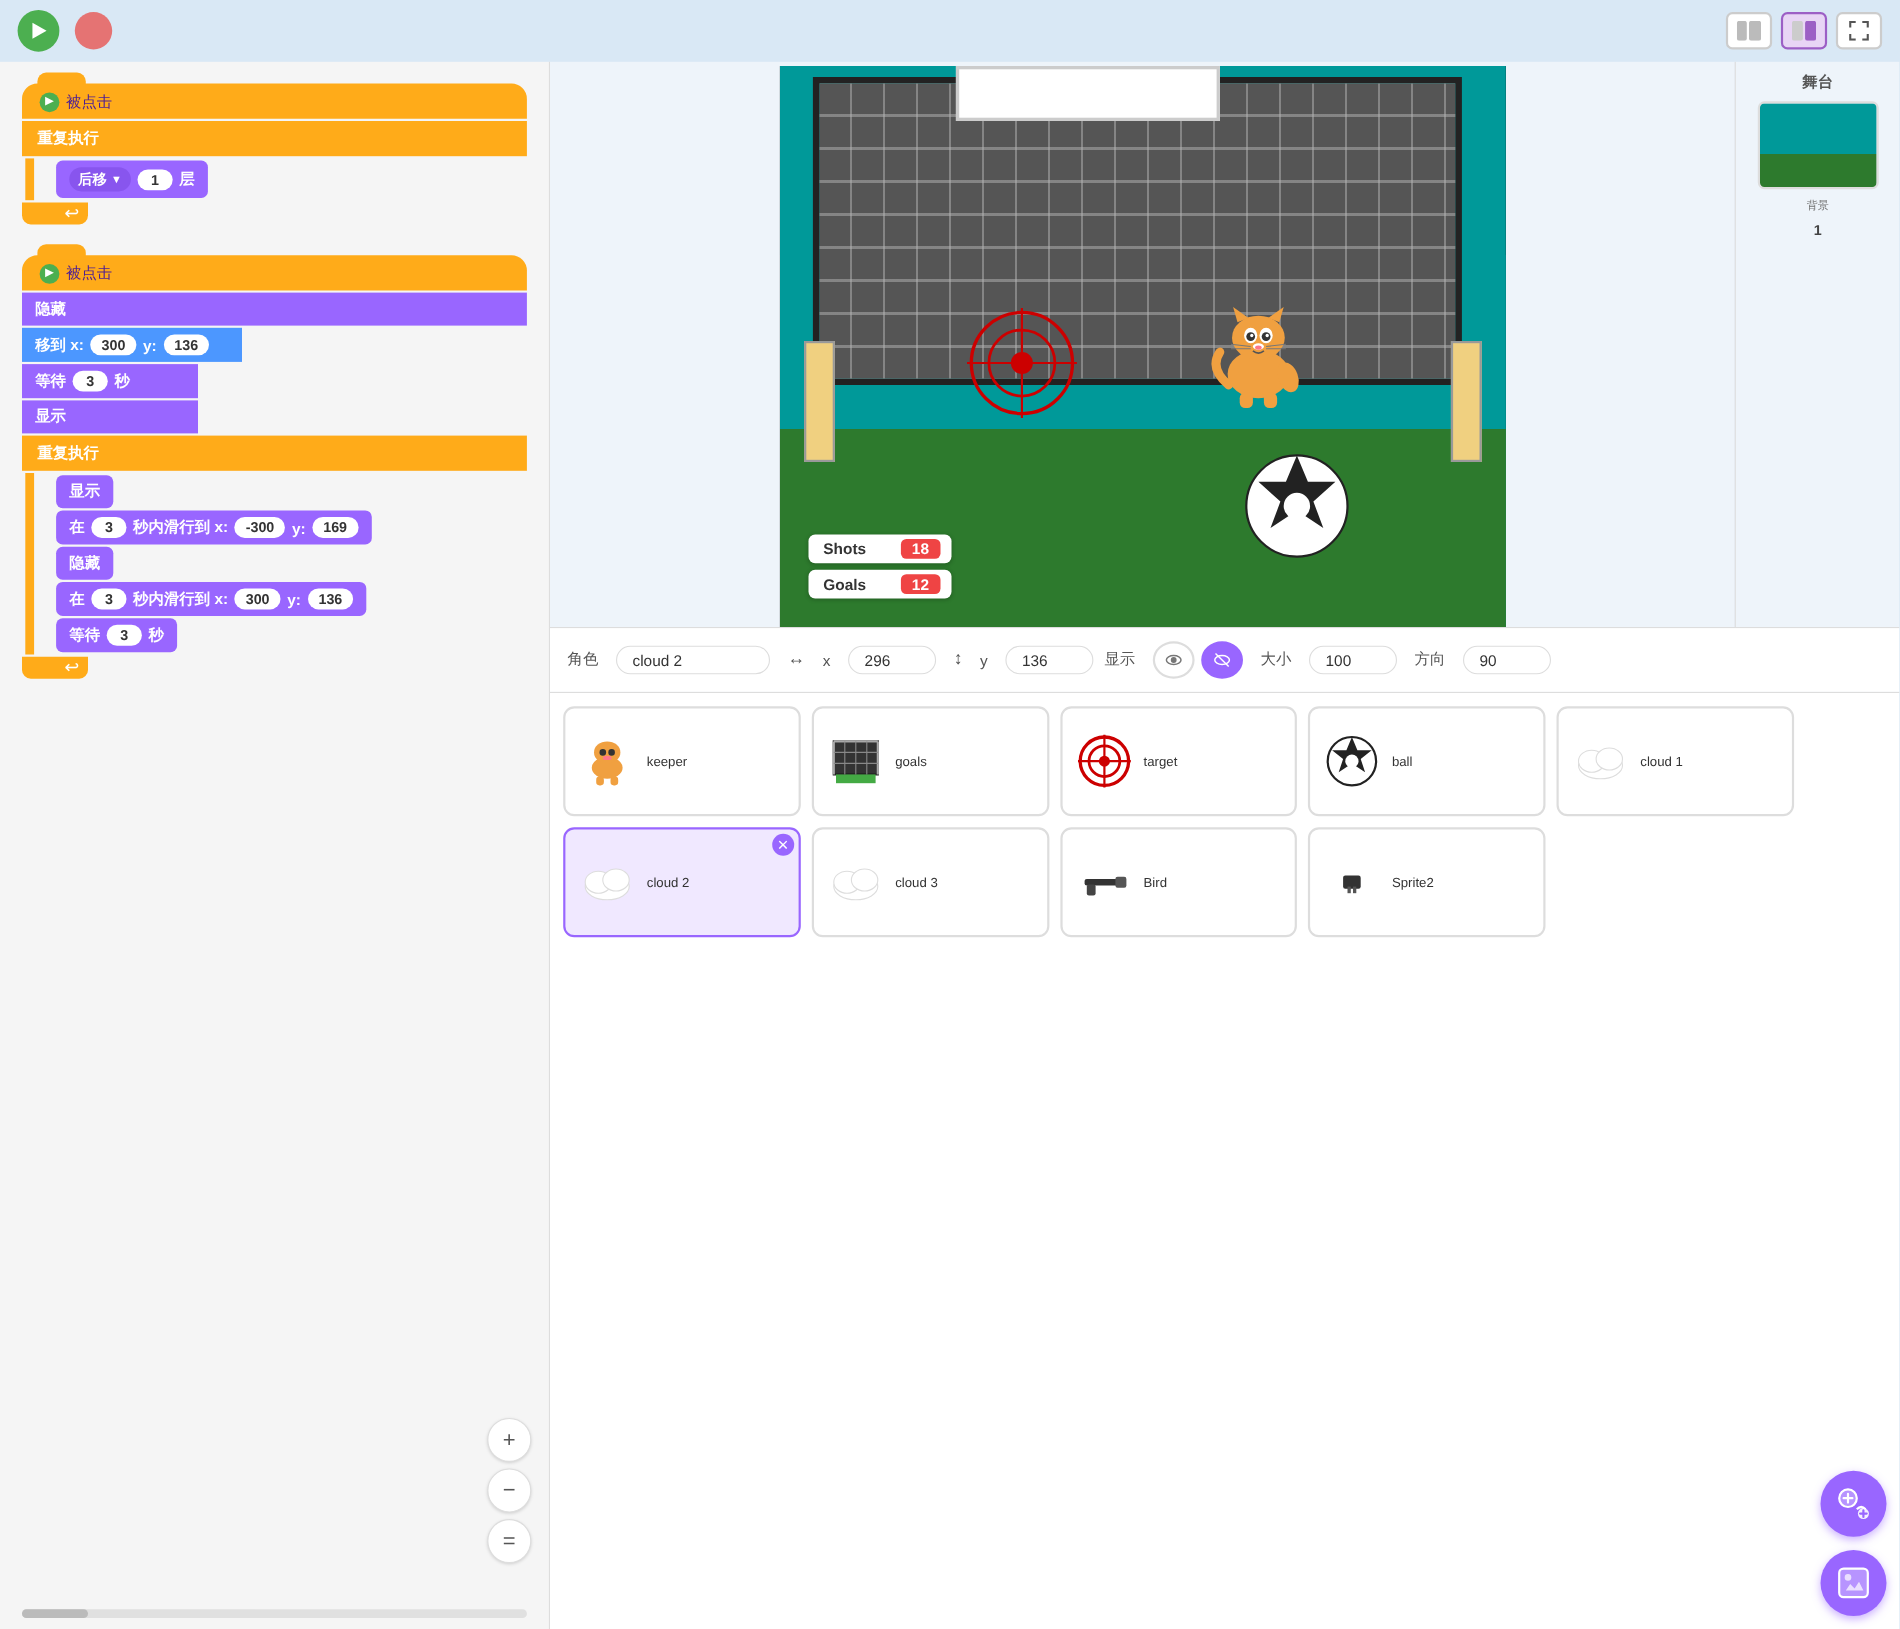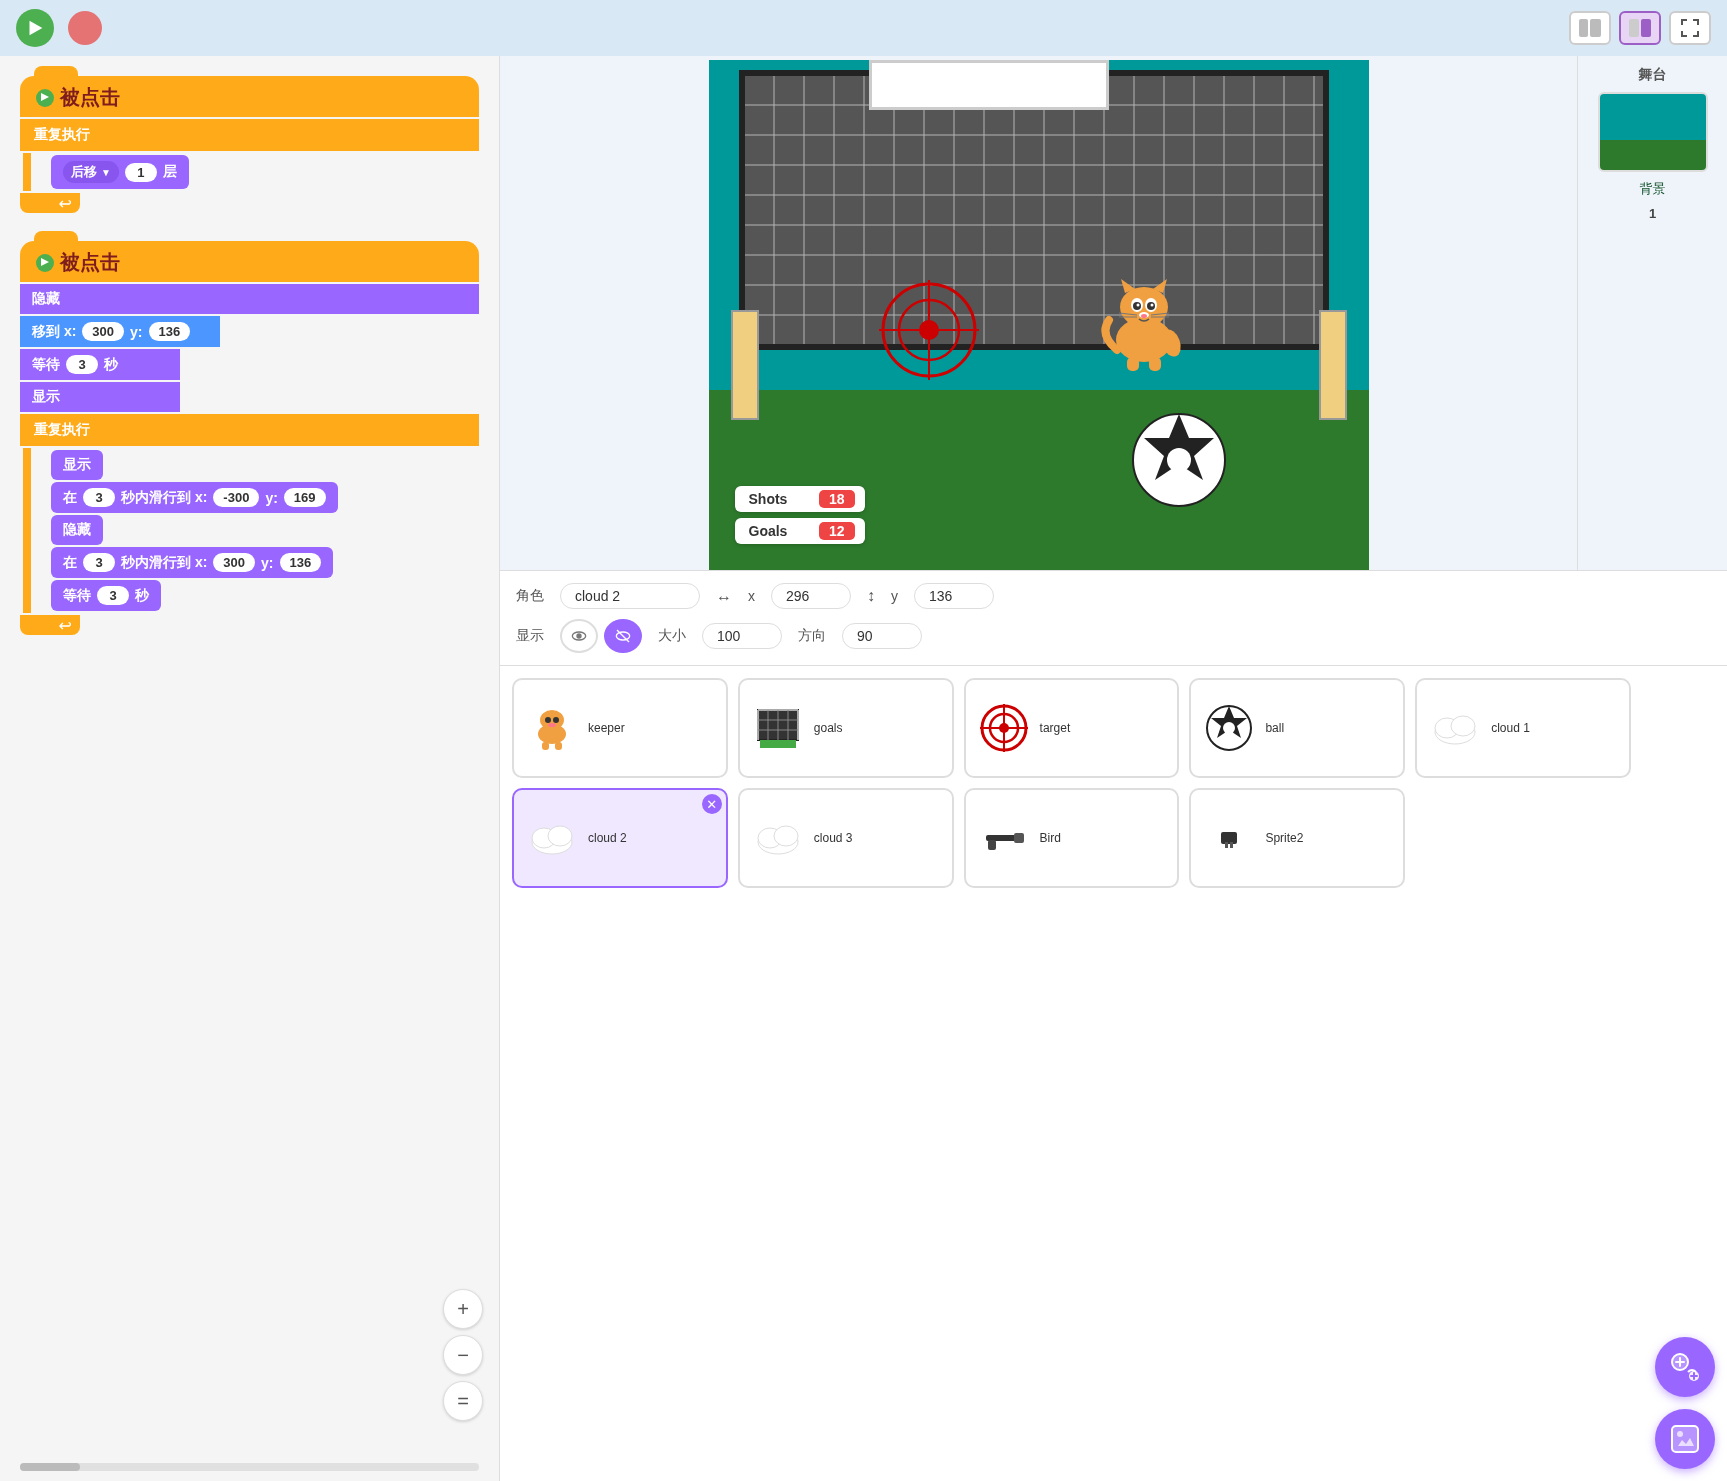--- a/index.html
+++ b/index.html
@@ -106,21 +106,21 @@
       background: #ffab19;
       border-radius: 8px 8px 0 0;
     }
     .block-hat .flag-icon {
       width: 18px; height: 18px;
       background: #4caf50;
       border-radius: 50%;
       display: flex; align-items: center; justify-content: center;
       flex-shrink: 0;
     }
-    .block-hat-label { color: #7f1d1d; font-size: 20px; font-weight: bold; }
+    .block-hat-label { color: #4c1d95; font-size: 14px; font-weight: normal; }
 
     .block-orange {
       background: #ffab19;
       border-radius: 6px;
       padding: 7px 14px;
       display: flex; align-items: center; gap: 6px;
       color: white; font-size: 14px; font-weight: bold;
       min-width: 160px;
     }
 
@@ -342,30 +342,29 @@
     }
     .stage-thumb-label {
       font-size: 14px; color: #555; font-weight: bold;
     }
     .stage-thumb {
       width: 110px; height: 80px;
       background: linear-gradient(180deg, #009999 60%, #2d7a2d 60%);
       border-radius: 6px;
       border: 2px solid #ddd;
     }
-    .stage-bg-label { font-size: 13px; color: #14532d; }
+    .stage-bg-label { font-size: 10px; color: #737373; }
     .stage-bg-num { font-size: 13px; color: #444; font-weight: bold; }
 
     
     .properties-panel {
       background: white;
       border-top: 1px solid #ddd;
       padding: 12px 16px;
       display: flex;
-      flex-direction: column;
       gap: 10px;
     }
 
     .props-row {
       display: flex;
       align-items: center;
       gap: 16px;
     }
     .prop-label { font-size: 14px; color: #555; }
     .prop-field {

